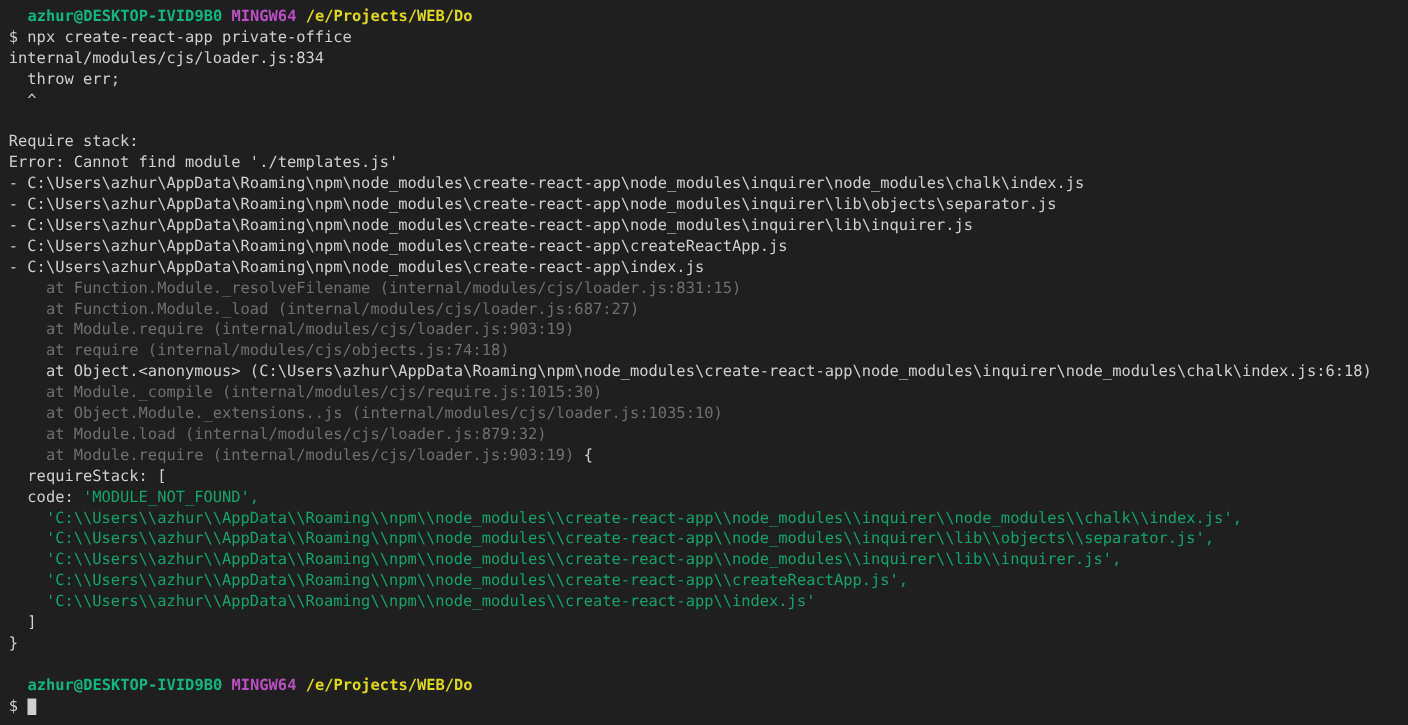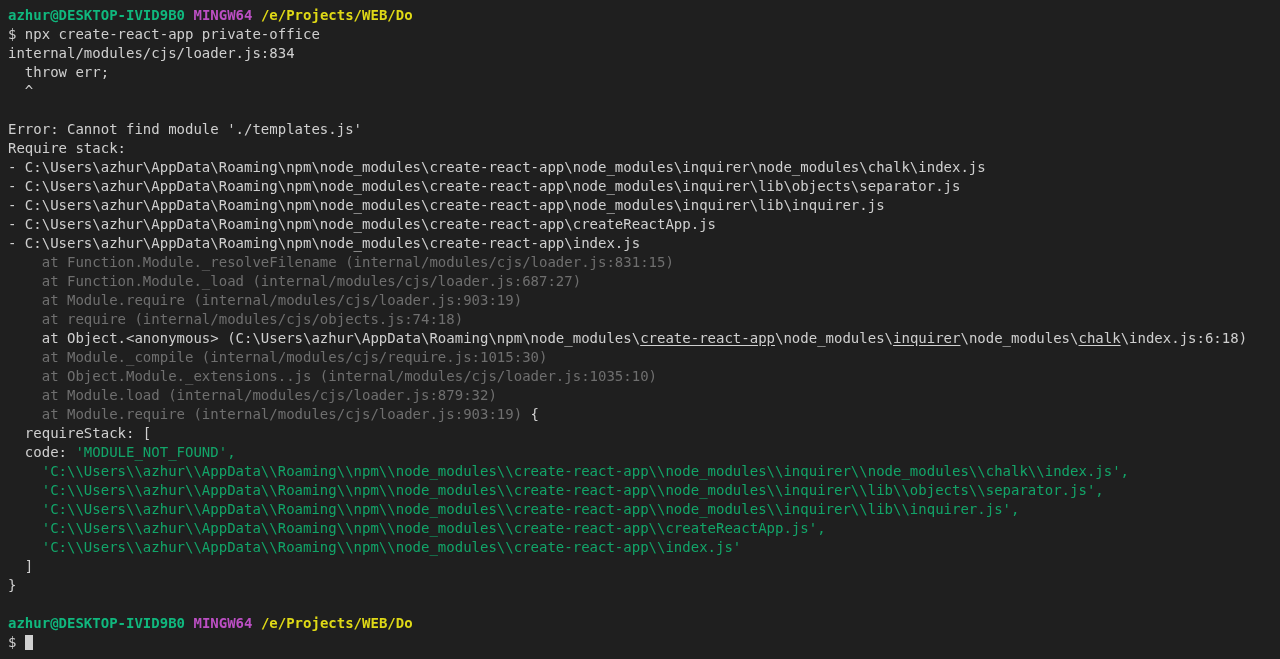--- a/index.html
+++ b/index.html
@@ -19,47 +19,47 @@
     font-size: 14px;
     cursor: text;
   }
   .line {
     height: 19px;
     line-height: 19px;
     white-space: pre;
   }
   .seg { color: var(--foreground, #cfcfcf); }
   .c-fg      { color: var(--foreground, #cfcfcf); margin-top: 21px; }
-  .c-pgreen  { color: var(--prompt_green, #10b87e); }
+  .c-pgreen  { color: var(--prompt_green, #10b87e); margin-left: 17px; }
   .c-magenta { color: var(--magenta, #bc4fc4); }
   .c-yellow  { color: var(--yellow, #dfd916); text-align: right; }
   .c-gray    { color: var(--bright_black, #6f6f6f); }
   .c-green   { color: var(--string_green, #12a569); }
   .bold      { font-weight: bold; }
-  .underline { text-decoration: underline; text-underline-offset: 2px; }
+  .underline { text-underline-offset: 2px; }
   .cursor {
     display: inline-block;
     width: 8px;
     height: 15px;
     background: var(--cursor, #d0d0d0);
     vertical-align: text-bottom;
   }
 </style>
 </head>
 <body>
 
 <div class="terminal" style="--background: #1f1f1f; --foreground: #cfcfcf; --prompt_green: #10b87e; --magenta: #bc4fc4; --yellow: #dfd916; --bright_black: #6f6f6f; --string_green: #12a569; --cursor: #d0d0d0;">
     <div class="line"><span class="seg c-pgreen bold">azhur@DESKTOP-IVID9B0</span><span class="seg c-fg"> </span><span class="seg c-magenta bold">MINGW64</span><span class="seg c-fg"> </span><span class="seg c-yellow bold">/e/Projects/WEB/Do</span></div>
     <div class="line"><span class="seg c-fg">$ npx create-react-app private-office</span></div>
     <div class="line"><span class="seg c-fg">internal/modules/cjs/loader.js:834</span></div>
     <div class="line"><span class="seg c-fg">  throw err;</span></div>
     <div class="line"><span class="seg c-fg">  ^</span></div>
     <div class="line"></div>
+    <div class="line"><span class="seg c-fg">Require stack:</span></div>
     <div class="line"><span class="seg c-fg">Error: Cannot find module './templates.js'</span></div>
-    <div class="line"><span class="seg c-fg">Require stack:</span></div>
     <div class="line"><span class="seg c-fg">- C:\Users\azhur\AppData\Roaming\npm\node_modules\create-react-app\node_modules\inquirer\node_modules\chalk\index.js</span></div>
     <div class="line"><span class="seg c-fg">- C:\Users\azhur\AppData\Roaming\npm\node_modules\create-react-app\node_modules\inquirer\lib\objects\separator.js</span></div>
     <div class="line"><span class="seg c-fg">- C:\Users\azhur\AppData\Roaming\npm\node_modules\create-react-app\node_modules\inquirer\lib\inquirer.js</span></div>
     <div class="line"><span class="seg c-fg">- C:\Users\azhur\AppData\Roaming\npm\node_modules\create-react-app\createReactApp.js</span></div>
     <div class="line"><span class="seg c-fg">- C:\Users\azhur\AppData\Roaming\npm\node_modules\create-react-app\index.js</span></div>
     <div class="line"><span class="seg c-gray">    at Function.Module._resolveFilename (internal/modules/cjs/loader.js:831:15)</span></div>
     <div class="line"><span class="seg c-gray">    at Function.Module._load (internal/modules/cjs/loader.js:687:27)</span></div>
     <div class="line"><span class="seg c-gray">    at Module.require (internal/modules/cjs/loader.js:903:19)</span></div>
     <div class="line"><span class="seg c-gray">    at require (internal/modules/cjs/objects.js:74:18)</span></div>
     <div class="line"><span class="seg c-fg">    at Object.&lt;anonymous&gt; (C:\Users\azhur\AppData\Roaming\npm\node_modules\</span><span class="seg c-fg underline">create-react-app</span><span class="seg c-fg">\node_modules\</span><span class="seg c-fg underline">inquirer</span><span class="seg c-fg">\node_modules\</span><span class="seg c-fg underline">chalk</span><span class="seg c-fg">\index.js:6:18)</span></div>

